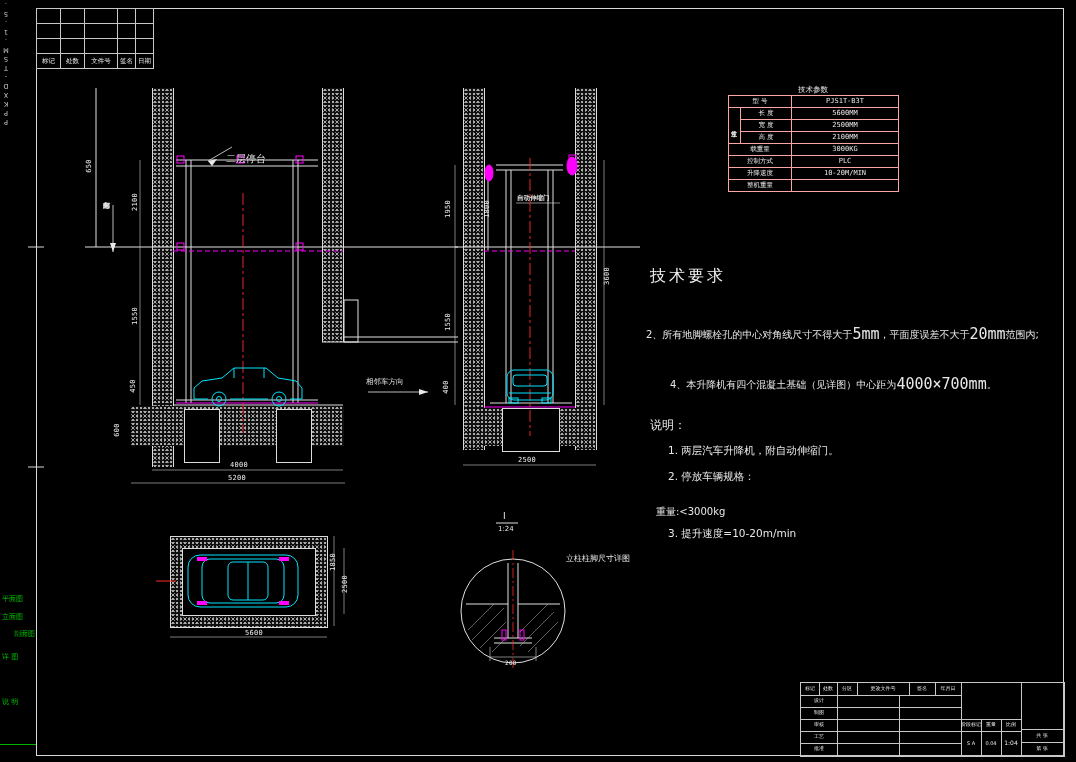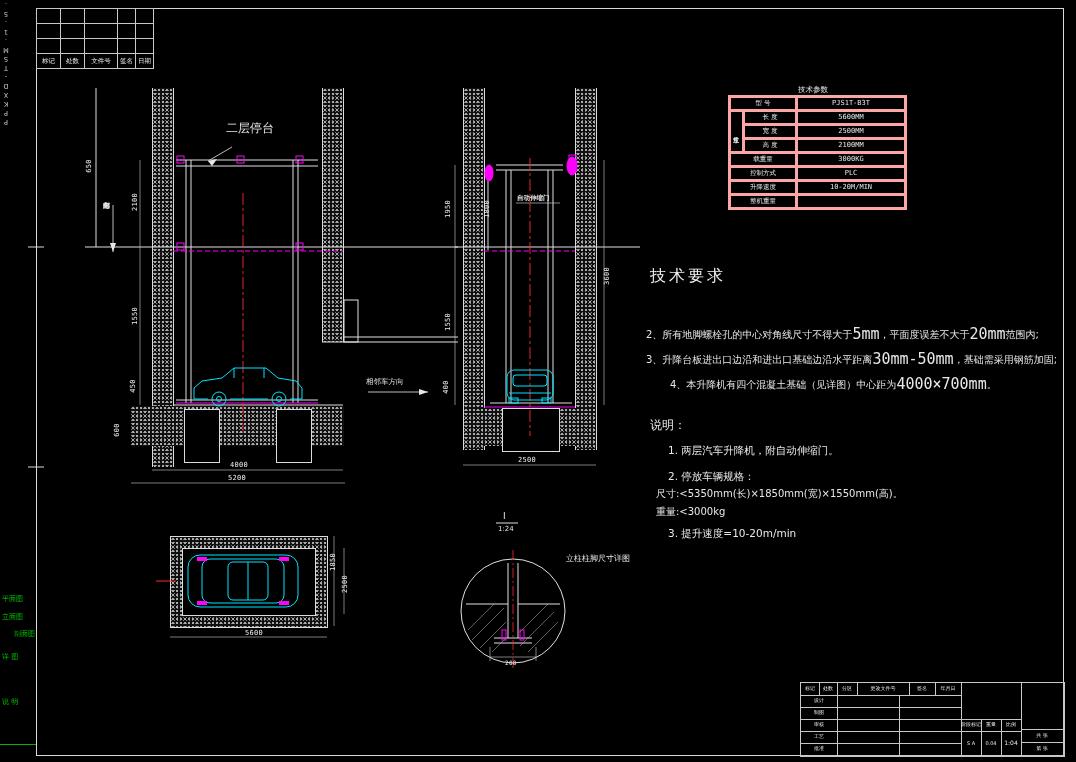--- a/index.html
+++ b/index.html
@@ -13,21 +13,21 @@
   .frame{position:absolute;border:1px solid #d9d9d9;}
   .speckle{position:absolute;background-color:#101010;
     background-image:radial-gradient(#b5b5b5 .7px,transparent .8px),radial-gradient(#7d7d7d .6px,transparent .7px);
     background-size:4px 4px,3px 3px;background-position:0 0,2px 1px;
     border-left:1px solid #dcdcdc;border-right:1px solid #dcdcdc;}
   .nob{border:none;}
   .pit{position:absolute;background:#000;border:1px solid #dcdcdc;}
   .hl{position:absolute;height:1px;background:#d9d9d9;}
   .green{color:#00c800;font-size:7px;}
   table.spec{border-collapse:collapse;position:absolute;left:728px;top:95px;}
-  table.spec td{border:3px solid #fca5a5;color:#e8e8e8;font-size:6.5px;text-align:center;
+  table.spec td{border:1px solid #fca5a5;color:#e8e8e8;font-size:6.5px;text-align:center;
     padding:0 2px;height:11px;line-height:11px;white-space:nowrap;}
   table.spec td.val{width:102px;font-family:"DejaVu Sans Mono",monospace;font-size:7px;}
   table.spec td.lab{width:46px;}
   table.spec td.grp{width:10px;font-size:6px;padding:0;writing-mode:vertical-rl;text-orientation:upright;}
   table.revtbl{border-collapse:collapse;position:absolute;left:36px;top:8px;}
   table.revtbl td{border:1px solid #c8c8c8;font-size:6.5px;color:#e8e8e8;text-align:center;height:14px;padding:0 1px;}
   .reqtitle{position:absolute;font-size:16px;letter-spacing:3px;color:#f2f2f2;}
   .req{position:absolute;font-size:10px;color:#e8e8e8;white-space:nowrap;}
   .req b{font-size:15px;font-weight:normal;vertical-align:-1px;font-family:"DejaVu Sans Mono",monospace;}
   .note{position:absolute;font-size:10.5px;color:#e8e8e8;white-space:nowrap;}
@@ -242,21 +242,21 @@
       <g stroke="#d0d0d0" stroke-width="0.6">
         <line x1="490" y1="657" x2="536" y2="657"></line>
         <line x1="490" y1="647" x2="490" y2="661"></line>
         <line x1="536" y1="647" x2="536" y2="661"></line>
       </g>
       <line x1="513" y1="550" x2="513" y2="668" stroke="#ff2a2a" stroke-width="0.8" stroke-dasharray="10,3,2,3"></line>
       <line x1="496" y1="523" x2="518" y2="523" stroke="#e0e0e0"></line>
     </g>
   </svg>
 
-  <div class="txt" style="left:226px;top:120px;font-size:12px;">二层停台</div>
+  <div class="txt" style="left:226px;top:152px;font-size:10px;">二层停台</div>
   <div class="txt vert" style="left:101px;top:196px;font-size:7px;">相邻车方向</div>
   <div class="txt" style="left:366px;top:377px;font-size:7.5px;">相邻车方向</div>
   <span class="txt dim rot" style="left:82px;top:162px;">650</span>
   <span class="txt dim rot" style="left:126px;top:198px;">2100</span>
   <span class="txt dim rot" style="left:126px;top:312px;">1550</span>
   <span class="txt dim rot" style="left:126px;top:382px;">450</span>
   <span class="txt dim rot" style="left:110px;top:426px;">600</span>
   <span class="txt dim" style="left:230px;top:461px;">4000</span>
   <span class="txt dim" style="left:228px;top:474px;">5200</span>
 
@@ -313,31 +313,27 @@
           <td class="lab" colspan="2">整机重量</td>
         <td class="val"></td>
         </tr>
   </tbody>
     </table>
 
   <div class="reqtitle" style="left:650px;top:266px;">技术要求</div>
   <div class="req" style="left:646px;top:325px;text-align:center;">
     <span>2、所有地脚螺栓孔的中心对角线尺寸不得大于</span><b>5mm</b><span>，平面度误差不大于</span><b>20mm</b><span>范围内;</span>
   </div>
-  <div class="req" style="left:646px;top:350px;">
-    <span>3、升降台板进出口边沿和进出口基础边沿水平距离</span><b>30mm-50mm</b><span>，基础需采用钢筋加固;</span>
-  </div>
   <div class="req" style="left:646px;top:375px;margin-left:24px;">
     <span>4、本升降机有四个混凝土基础（见详图）中心距为</span><b>4000×700mm</b><span>。</span>
   </div>
 
   <div class="note" style="left:650px;top:417px;font-size:12px;">说明：</div>
   <div class="note" style="left:668px;top:444px;">1. 两层汽车升降机，附自动伸缩门。</div>
   <div class="note" style="left:668px;top:470px;">2. 停放车辆规格：</div>
-  <div class="note" style="left:656px;top:487px;font-size:10px;">尺寸:&lt;5350mm(长)×1850mm(宽)×1550mm(高)。</div>
   <div class="note" style="left:656px;top:505px;font-size:10px;">重量:&lt;3000kg</div>
   <div class="note" style="left:668px;top:527px;">3. 提升速度=10-20m/min</div>
 
   <div class="tb">
     <div class="c" style="left:0;top:0;width:18px;height:12px;">标记</div>
     <div class="c" style="left:18px;top:0;width:18px;height:12px;">处数</div>
     <div class="c" style="left:36px;top:0;width:20px;height:12px;">分区</div>
     <div class="c" style="left:56px;top:0;width:52px;height:12px;">更改文件号</div>
     <div class="c" style="left:108px;top:0;width:26px;height:12px;">签名</div>
     <div class="c" style="left:134px;top:0;width:26px;height:12px;">年月日</div>

